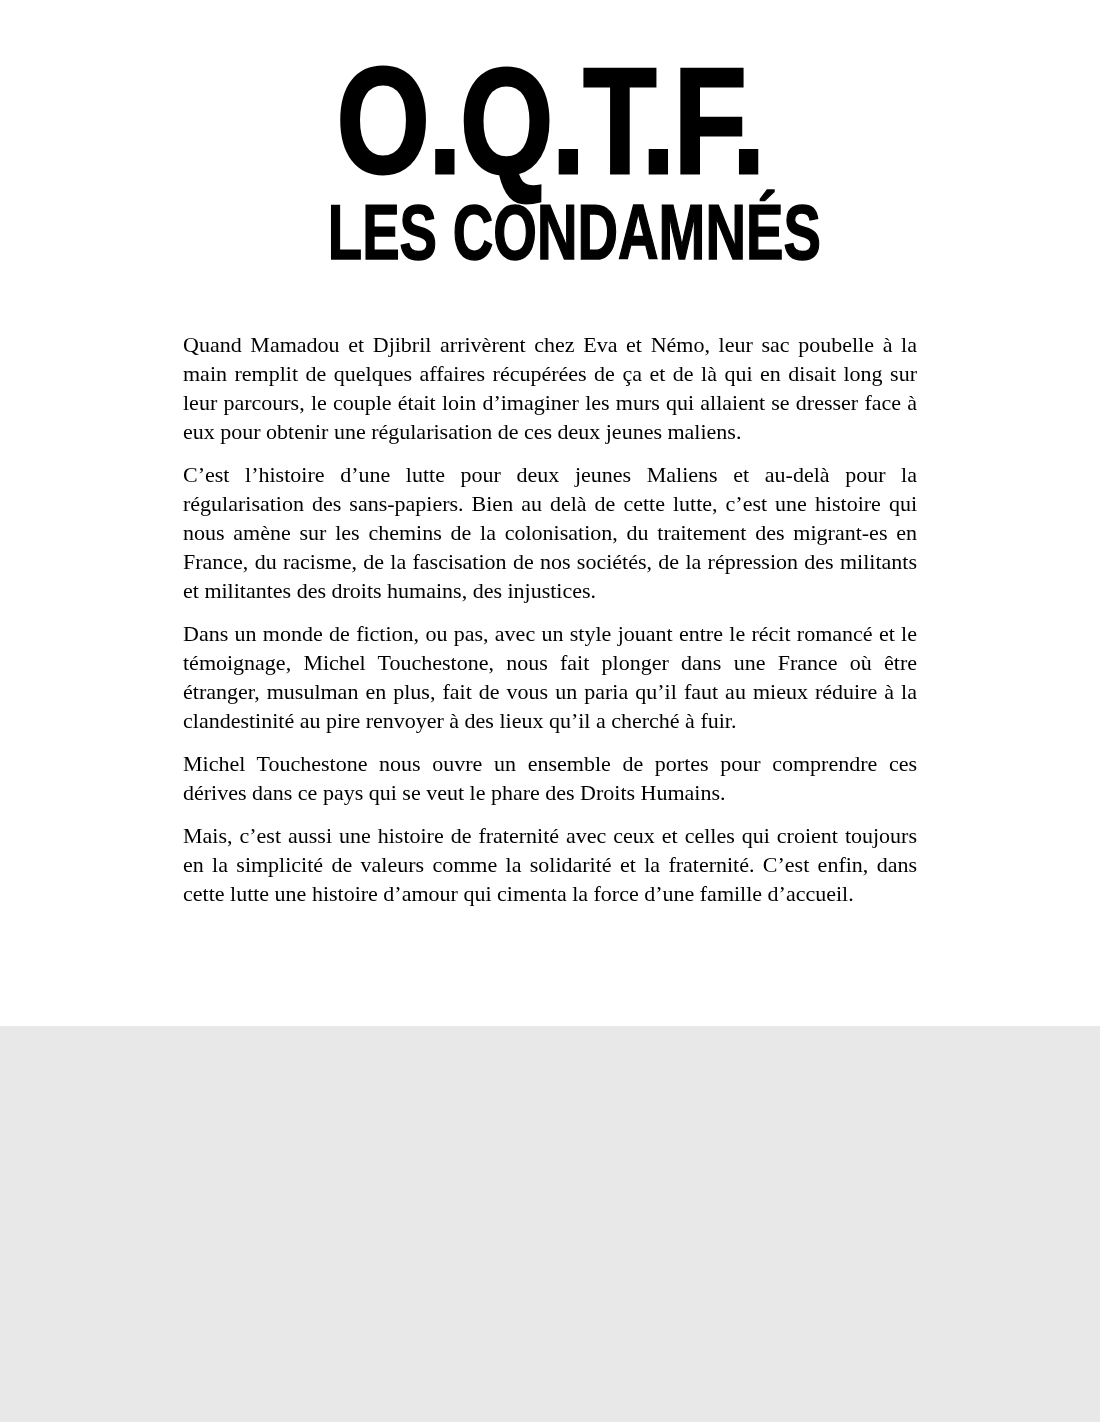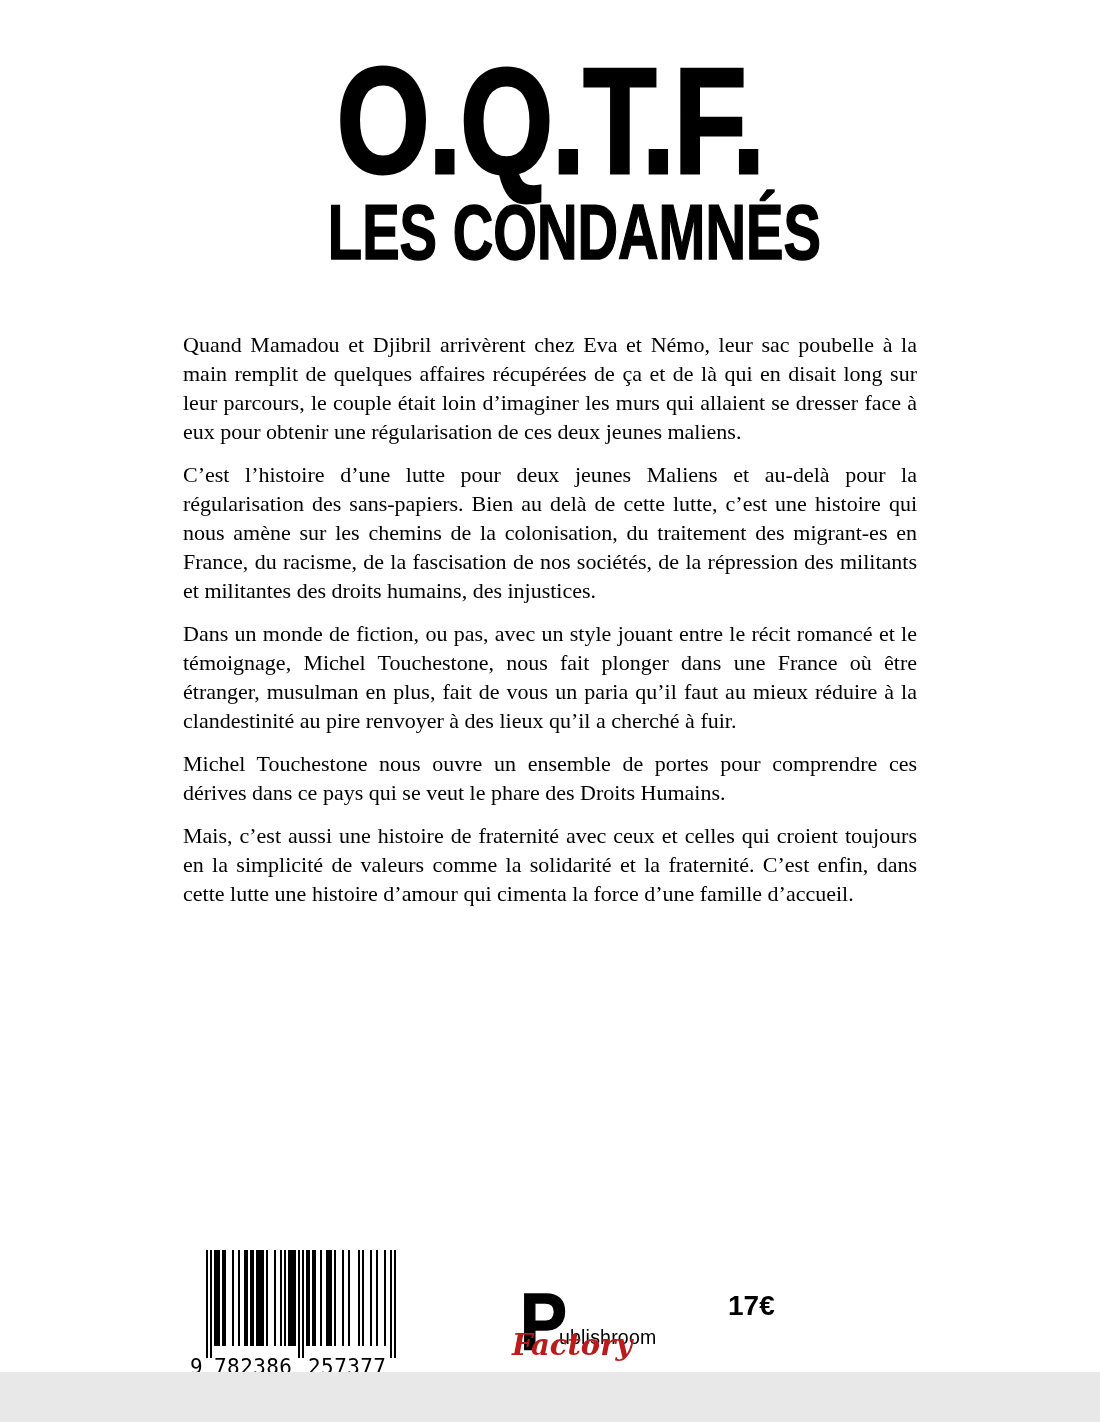--- a/index.html
+++ b/index.html
@@ -1,18 +1,18 @@
 <!DOCTYPE html>
 <html><head>
 <meta charset="utf-8">
 <style>
   html,body{margin:0;padding:0;background:#e8e8e8;}
   .page{
     position:relative;
-    width:1100px;height:1372px;
+    width:1100px;height:1026px;
     margin:0 auto;
     background:#ffffff;
     color:#000;
     overflow:hidden;
     font-family:"Liberation Serif", serif;
   }
   .title{
     position:absolute;
     left:0;top:46px;width:1100px;
     text-align:center;

